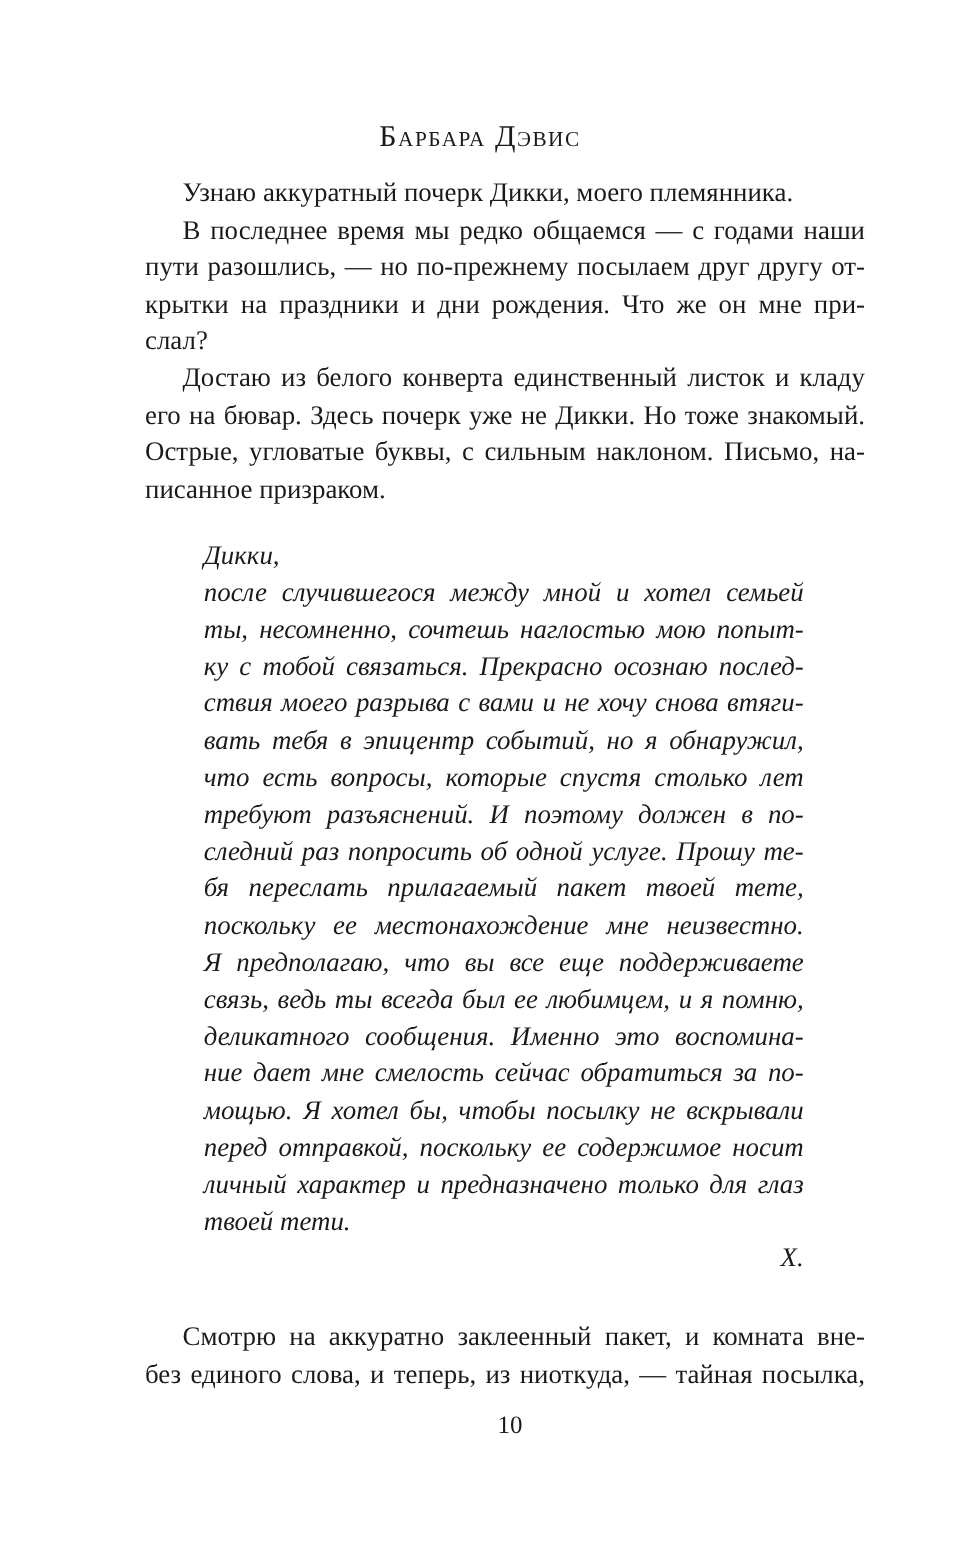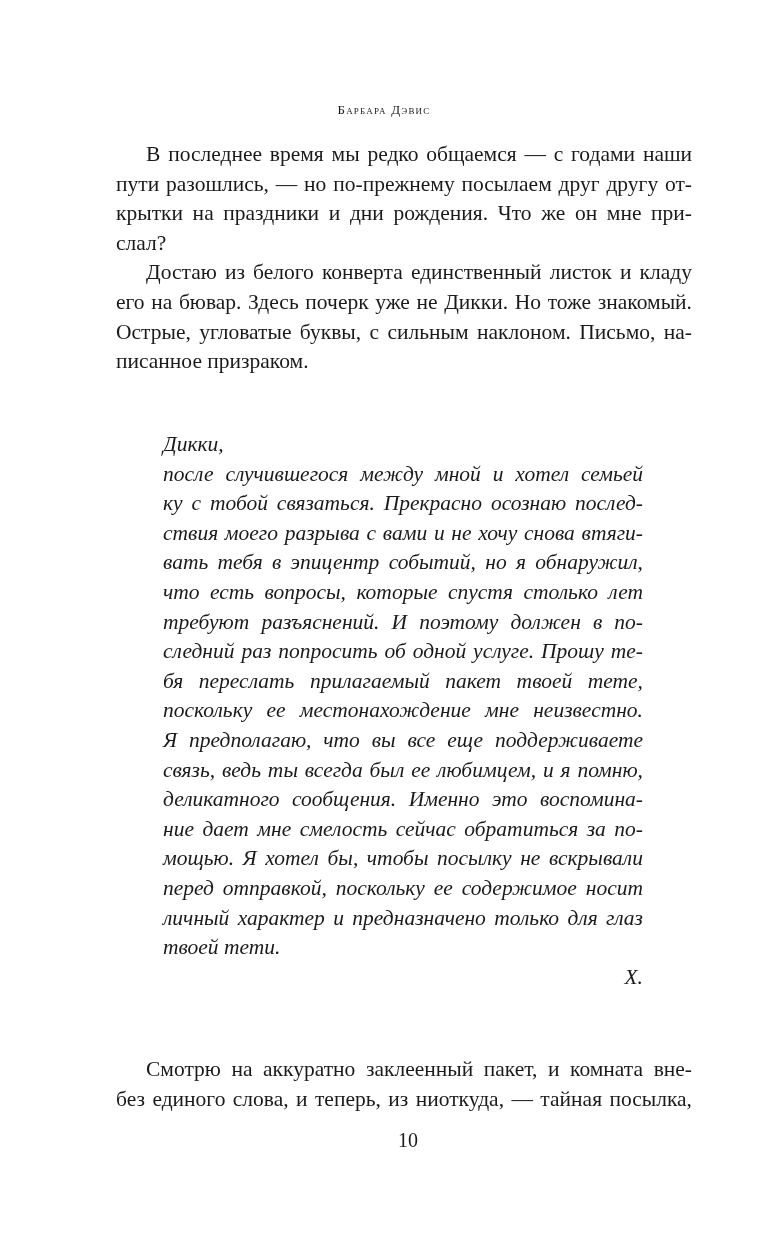--- a/index.html
+++ b/index.html
@@ -14,21 +14,21 @@
       overflow: hidden;
       color: #1a1a1a;
       font-family: "Liberation Serif", "DejaVu Serif", serif;
     }
     .running-head {
       position: absolute;
       top: 98px;
       left: 0;
       width: 768px;
       text-align: center;
-      font-size: 13px;
+      font-size: 24px;
       font-variant: small-caps;
       letter-spacing: 1.2px;
       line-height: 24px;
     }
     .body-block {
       position: absolute;
       left: 116px;
       width: 576px;
       font-size: 21.5px;
       line-height: 29.6px;
@@ -73,34 +73,36 @@
     }
   </style>
 </head>
 <body>
 
 <div>
 
   <div class="running-head">Барбара Дэвис</div>
 
   <div class="body-block" id="block-intro">
+      <span class="line indent last">Узнаю аккуратный почерк Дикки, моего племянника.</span>
       <span class="line indent">В последнее время мы редко общаемся — с годами наши</span>
       <span class="line">пути разошлись, — но по-прежнему посылаем друг другу от-</span>
       <span class="line">крытки на праздники и дни рождения. Что же он мне при-</span>
       <span class="line last">слал?</span>
       <span class="line indent">Достаю из белого конверта единственный листок и кладу</span>
       <span class="line">его на бювар. Здесь почерк уже не Дикки. Но тоже знакомый.</span>
       <span class="line">Острые, угловатые буквы, с сильным наклоном. Письмо, на-</span>
       <span class="line last">писанное призраком.</span>
     </div>
 
   <div class="letter" id="letter-block">
     <span class="line last">Дикки,</span>
     <div id="letter-body">
         <span class="line">после случившегося между мной и хотел семьей</span>
+        <span class="line">ты, несомненно, сочтешь наглостью мою попыт-</span>
         <span class="line">ку с тобой связаться. Прекрасно осознаю послед-</span>
         <span class="line">ствия моего разрыва с вами и не хочу снова втяги-</span>
         <span class="line">вать тебя в эпицентр событий, но я обнаружил,</span>
         <span class="line">что есть вопросы, которые спустя столько лет</span>
         <span class="line">требуют разъяснений. И поэтому должен в по-</span>
         <span class="line">следний раз попросить об одной услуге. Прошу те-</span>
         <span class="line">бя переслать прилагаемый пакет твоей тете,</span>
         <span class="line">поскольку ее местонахождение мне неизвестно.</span>
         <span class="line">Я предполагаю, что вы все еще поддерживаете</span>
         <span class="line">связь, ведь ты всегда был ее любимцем, и я помню,</span>

